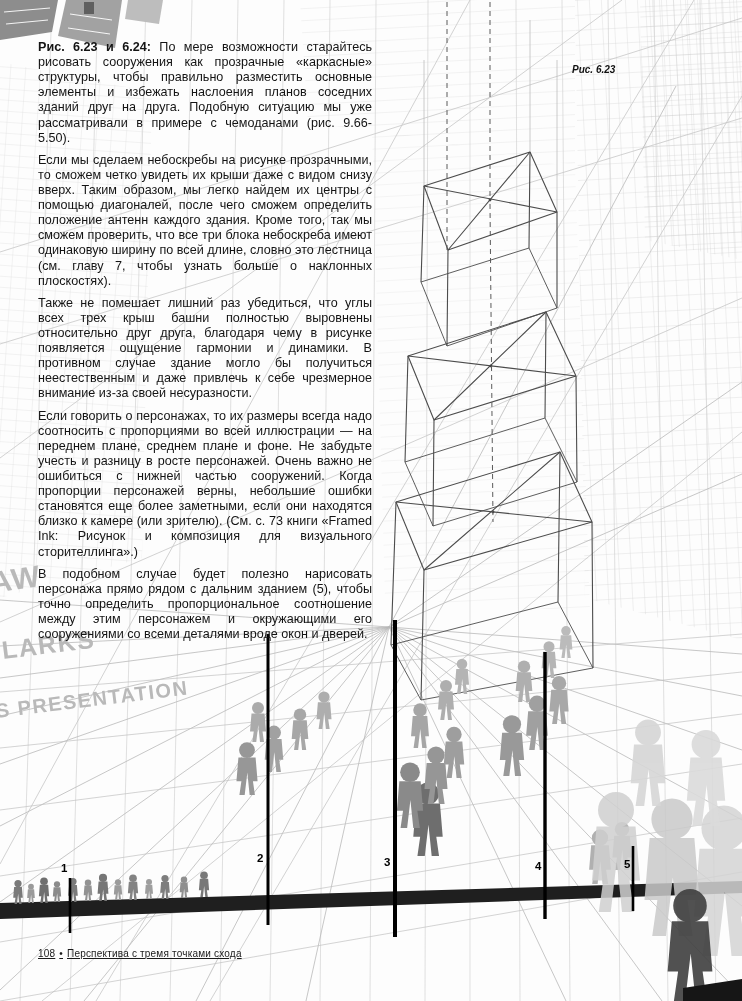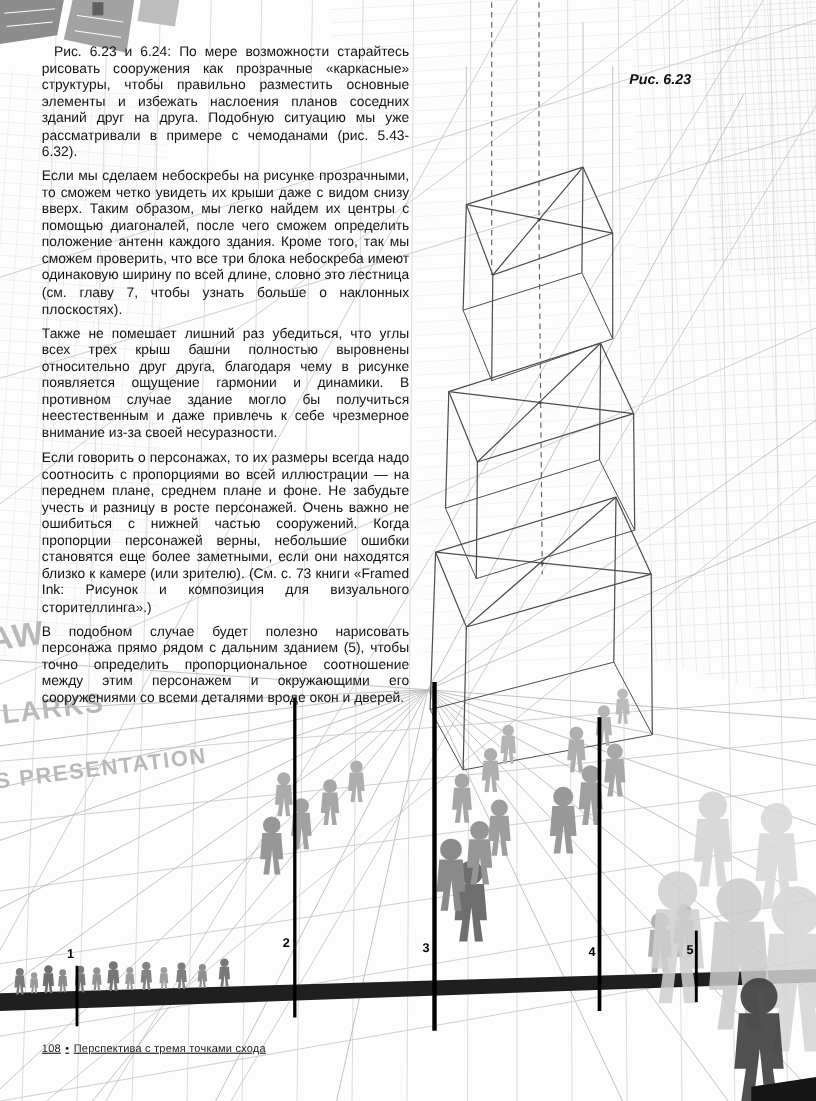--- a/index.html
+++ b/index.html
@@ -9,25 +9,25 @@
     font-family:"Liberation Sans",sans-serif;color:#141414;
   }
   .drawing{position:absolute;inset:0;}
   .drawing svg{display:block;width:742px;height:1001px;}
 
   .textcol{
     position:absolute;left:38px;top:40px;width:334px;
     font-size:12.6px;line-height:1.2;text-align:justify;
   }
   .textcol p{margin:0 0 7px 0;}
-  .textcol b{font-weight:normal;margin-left:11px;}
+  .textcol b{font-weight:bold;}
 
   .fig-label{
     position:absolute;left:572px;top:64px;
-    font-size:13px;font-weight:bold;font-style:italic;color:#111;
+    font-size:10px;font-weight:bold;font-style:italic;color:#111;
   }
 
   .marker{
     position:absolute;font-size:11.5px;font-weight:bold;color:#000;
     line-height:1;
   }
   .m1{left:61px;top:863px;}
   .m2{left:257px;top:853px;}
   .m3{left:384px;top:857px;}
   .m4{left:535px;top:861px;}
@@ -225,21 +225,21 @@
         <polygon points="683,988 742,979 742,1001 683,1001" fill="#161616"></polygon>
       </g>
     </svg>
   </div>
 
   <div class="bb-text bb-aw">AW</div>
   <div class="bb-text bb-larks">LARKS</div>
   <div class="bb-text bb-pres">S PRESENTATION</div>
 
   <div class="textcol">
-    <p><b>Рис. 6.23 и 6.24:</b> <span>По мере возможности старайтесь рисовать сооружения как прозрачные «каркасные» структуры, чтобы правильно разместить основные элементы и избежать наслоения планов соседних зданий друг на друга. Подобную ситуацию мы уже рассматривали в примере с чемоданами (рис. 5.43-6.32).</span></p>
+    <p><b>Рис. 6.23 и 6.24:</b> <span>По мере возможности старайтесь рисовать сооружения как прозрачные «каркасные» структуры, чтобы правильно разместить основные элементы и избежать наслоения планов соседних зданий друг на друга. Подобную ситуацию мы уже рассматривали в примере с чемоданами (рис. 9.66-5.50).</span></p>
     <p><span>Если мы сделаем небоскребы на рисунке прозрачными, то сможем четко увидеть их крыши даже с видом снизу вверх. Таким образом, мы легко найдем их центры с помощью диагоналей, после чего сможем определить положение антенн каждого здания. Кроме того, так мы сможем проверить, что все три блока небоскреба имеют одинаковую ширину по всей длине, словно это лестница (см. главу 7, чтобы узнать больше о наклонных плоскостях).</span></p>
     <p><span>Также не помешает лишний раз убедиться, что углы всех трех крыш башни полностью выровнены относительно друг друга, благодаря чему в рисунке появляется ощущение гармонии и динамики. В противном случае здание могло бы получиться неестественным и даже привлечь к себе чрезмерное внимание из-за своей несуразности.</span></p>
     <p><span>Если говорить о персонажах, то их размеры всегда надо соотносить с пропорциями во всей иллюстрации — на переднем плане, среднем плане и фоне. Не забудьте учесть и разницу в росте персонажей. Очень важно не ошибиться с нижней частью сооружений. Когда пропорции персонажей верны, небольшие ошибки становятся еще более заметными, если они находятся близко к камере (или зрителю). (См. с. 73 книги «Framed Ink: Рисунок и композиция для визуального сторителлинга».)</span></p>
     <p><span>В подобном случае будет полезно нарисовать персонажа прямо рядом с дальним зданием (5), чтобы точно определить пропорциональное соотношение между этим персонажем и окружающими его сооружениями со всеми деталями вроде окон и дверей.</span></p>
   </div>
 
   <div class="fig-label">Рис. 6.23</div>
 
   <div class="marker m1">1</div>
   <div class="marker m2">2</div>

